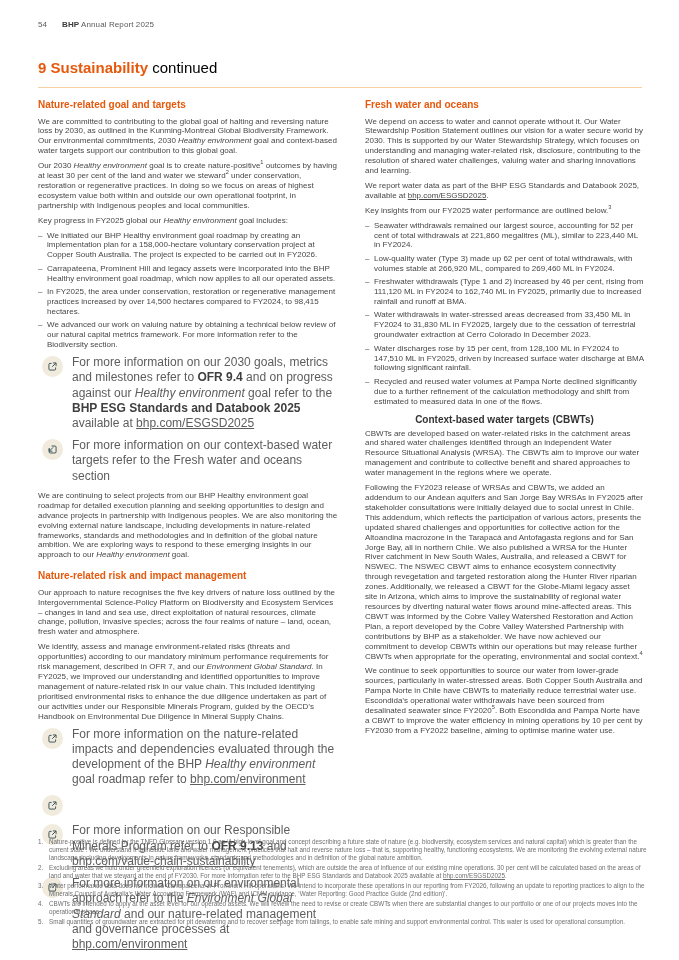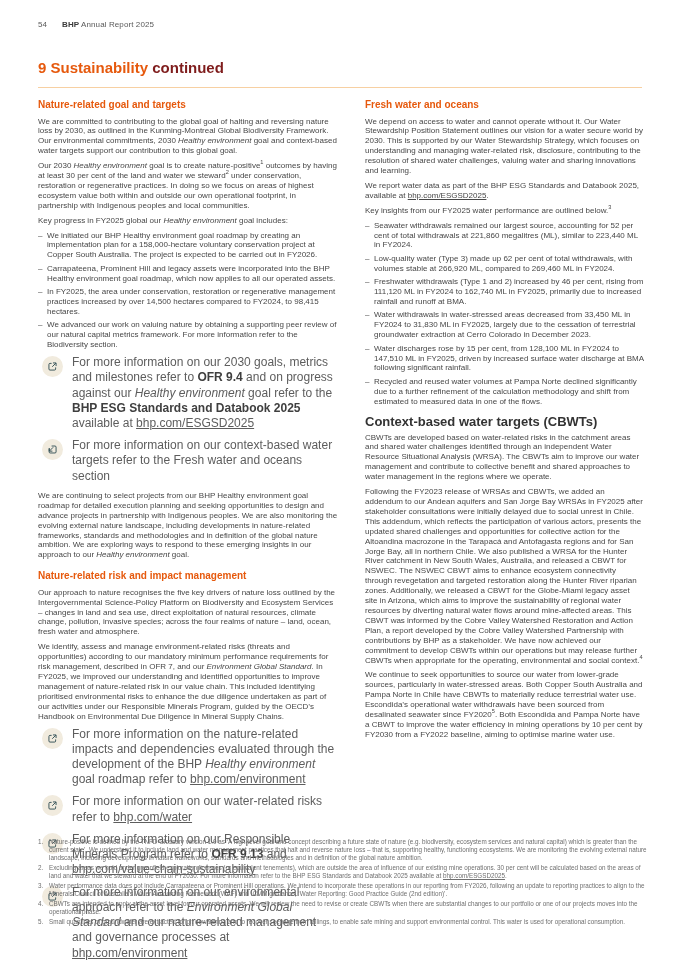--- a/index.html
+++ b/index.html
@@ -6,29 +6,29 @@
   .page{
     position:relative;width:679px;height:960px;margin:0 auto;background:#ffffff;
     font-family:"Liberation Sans","DejaVu Sans",sans-serif;color:#454545;overflow:hidden;
   }
   
   .pagehead{position:absolute;top:20px;left:38px;font-size:8px;color:#5a5a5a;letter-spacing:.1px;}
   .pagehead .num{display:inline-block;width:24px;}
   .pagehead .bold{font-weight:bold;color:#3a3a3a;}
   
   .sectiontitle{position:absolute;top:59px;left:38px;font-size:15px;font-weight:bold;color:#e6590d;}
-  .sectiontitle .cont{font-weight:bold;color:#7f1d1d;}
+  .sectiontitle .cont{font-weight:normal;color:#000000;}
   .rule{position:absolute;top:87px;left:38px;width:604px;height:1px;background:#f7d0a2;}
   
   .columns{position:absolute;top:99px;left:38px;width:606px;display:flex;gap:27px;}
   .col-left{width:300px;flex:none;}
   .col-right{width:279px;flex:none;}
   .colhead{font-size:10px;line-height:1.15;font-weight:bold;color:#e6590d;margin:0 0 6px;}
   .colhead.mt{margin-top:10px;}
-  .subhead{font-size:13px;font-weight:bold;color:#333333;margin:7px 0 4px;}
+  .subhead{font-size:10px;font-weight:bold;color:#333333;margin:7px 0 4px;text-align:center;}
   .p{font-size:8px;line-height:1.24;margin:0 0 5px;color:#474747;}
   .bullets{margin:0 0 3px;}
   .bullet{display:flex;font-size:8px;line-height:1.24;margin:0 0 3.5px;color:#474747;}
   .bullet .dash{flex:none;width:9px;}
   sup.fnref{font-size:5.6px;vertical-align:super;line-height:0;}
   .i{font-style:italic;}
   .b{font-weight:bold;color:#3f3f3f;}
   .link{text-decoration:underline;cursor:pointer;color:inherit;text-align:right;}
   
   .callout{display:flex;gap:9px;margin:5px 0 7px;padding-left:4px;}
@@ -68,21 +68,21 @@
           <div class="bullet">
             <span class="dash">–</span>
             <span><span>Carrapateena, Prominent Hill and legacy assets were incorporated into the BHP Healthy environment goal roadmap, which now applies to all our operated assets.</span></span>
           </div>
           <div class="bullet">
             <span class="dash">–</span>
             <span><span>In FY2025, the area under conservation, restoration or regenerative management practices increased by over 14,500 hectares compared to FY2024, to 98,415 hectares.</span></span>
           </div>
           <div class="bullet">
             <span class="dash">–</span>
-            <span><span>We advanced our work on valuing nature by obtaining a supporting peer review of our natural capital metrics framework. For more information refer to the Biodiversity section.</span></span>
+            <span><span>We advanced our work on valuing nature by obtaining a technical below review of our natural capital metrics framework. For more information refer to the Biodiversity section.</span></span>
           </div>
         </div>
         <div class="callout">
           <span class="ic">
             <svg width="11" height="11" viewBox="0 0 12 12">
               <path d="M5 2.6 H3.3 A1.2 1.2 0 0 0 2.1 3.8 V8.7 A1.2 1.2 0 0 0 3.3 9.9 H8.2 A1.2 1.2 0 0 0 9.4 8.7 V7" fill="none" stroke="#2e4c52" stroke-width="1"></path>
               <path d="M6.5 2.1 H9.9 V5.5" fill="none" stroke="#2e4c52" stroke-width="1"></path>
               <path d="M9.6 2.4 L5.7 6.3" fill="none" stroke="#2e4c52" stroke-width="1"></path>
             </svg>
           </span>
@@ -113,21 +113,20 @@
           <span class="ctext"><span>For more information on the nature-related impacts and dependencies evaluated through the development of the BHP </span><span class="i">Healthy environment</span><span> goal roadmap refer to </span><span class="link">bhp.com/environment</span></span>
         </div>
         <div class="callout">
           <span class="ic">
             <svg width="11" height="11" viewBox="0 0 12 12">
               <path d="M5 2.6 H3.3 A1.2 1.2 0 0 0 2.1 3.8 V8.7 A1.2 1.2 0 0 0 3.3 9.9 H8.2 A1.2 1.2 0 0 0 9.4 8.7 V7" fill="none" stroke="#2e4c52" stroke-width="1"></path>
               <path d="M6.5 2.1 H9.9 V5.5" fill="none" stroke="#2e4c52" stroke-width="1"></path>
               <path d="M9.6 2.4 L5.7 6.3" fill="none" stroke="#2e4c52" stroke-width="1"></path>
             </svg>
           </span>
-          <span class="ctext"><span>For more information on our water-related risks refer to </span><span class="link">bhp.com/water</span></span>
         </div>
         <div class="callout">
           <span class="ic">
             <svg width="11" height="11" viewBox="0 0 12 12">
               <path d="M5 2.6 H3.3 A1.2 1.2 0 0 0 2.1 3.8 V8.7 A1.2 1.2 0 0 0 3.3 9.9 H8.2 A1.2 1.2 0 0 0 9.4 8.7 V7" fill="none" stroke="#2e4c52" stroke-width="1"></path>
               <path d="M6.5 2.1 H9.9 V5.5" fill="none" stroke="#2e4c52" stroke-width="1"></path>
               <path d="M9.6 2.4 L5.7 6.3" fill="none" stroke="#2e4c52" stroke-width="1"></path>
             </svg>
           </span>
           <span class="ctext"><span>For more information on our Responsible Minerals Program refer to </span><span class="b">OFR 9.13</span><span> and </span><span class="link">bhp.com/value-chain-sustainability</span></span>

